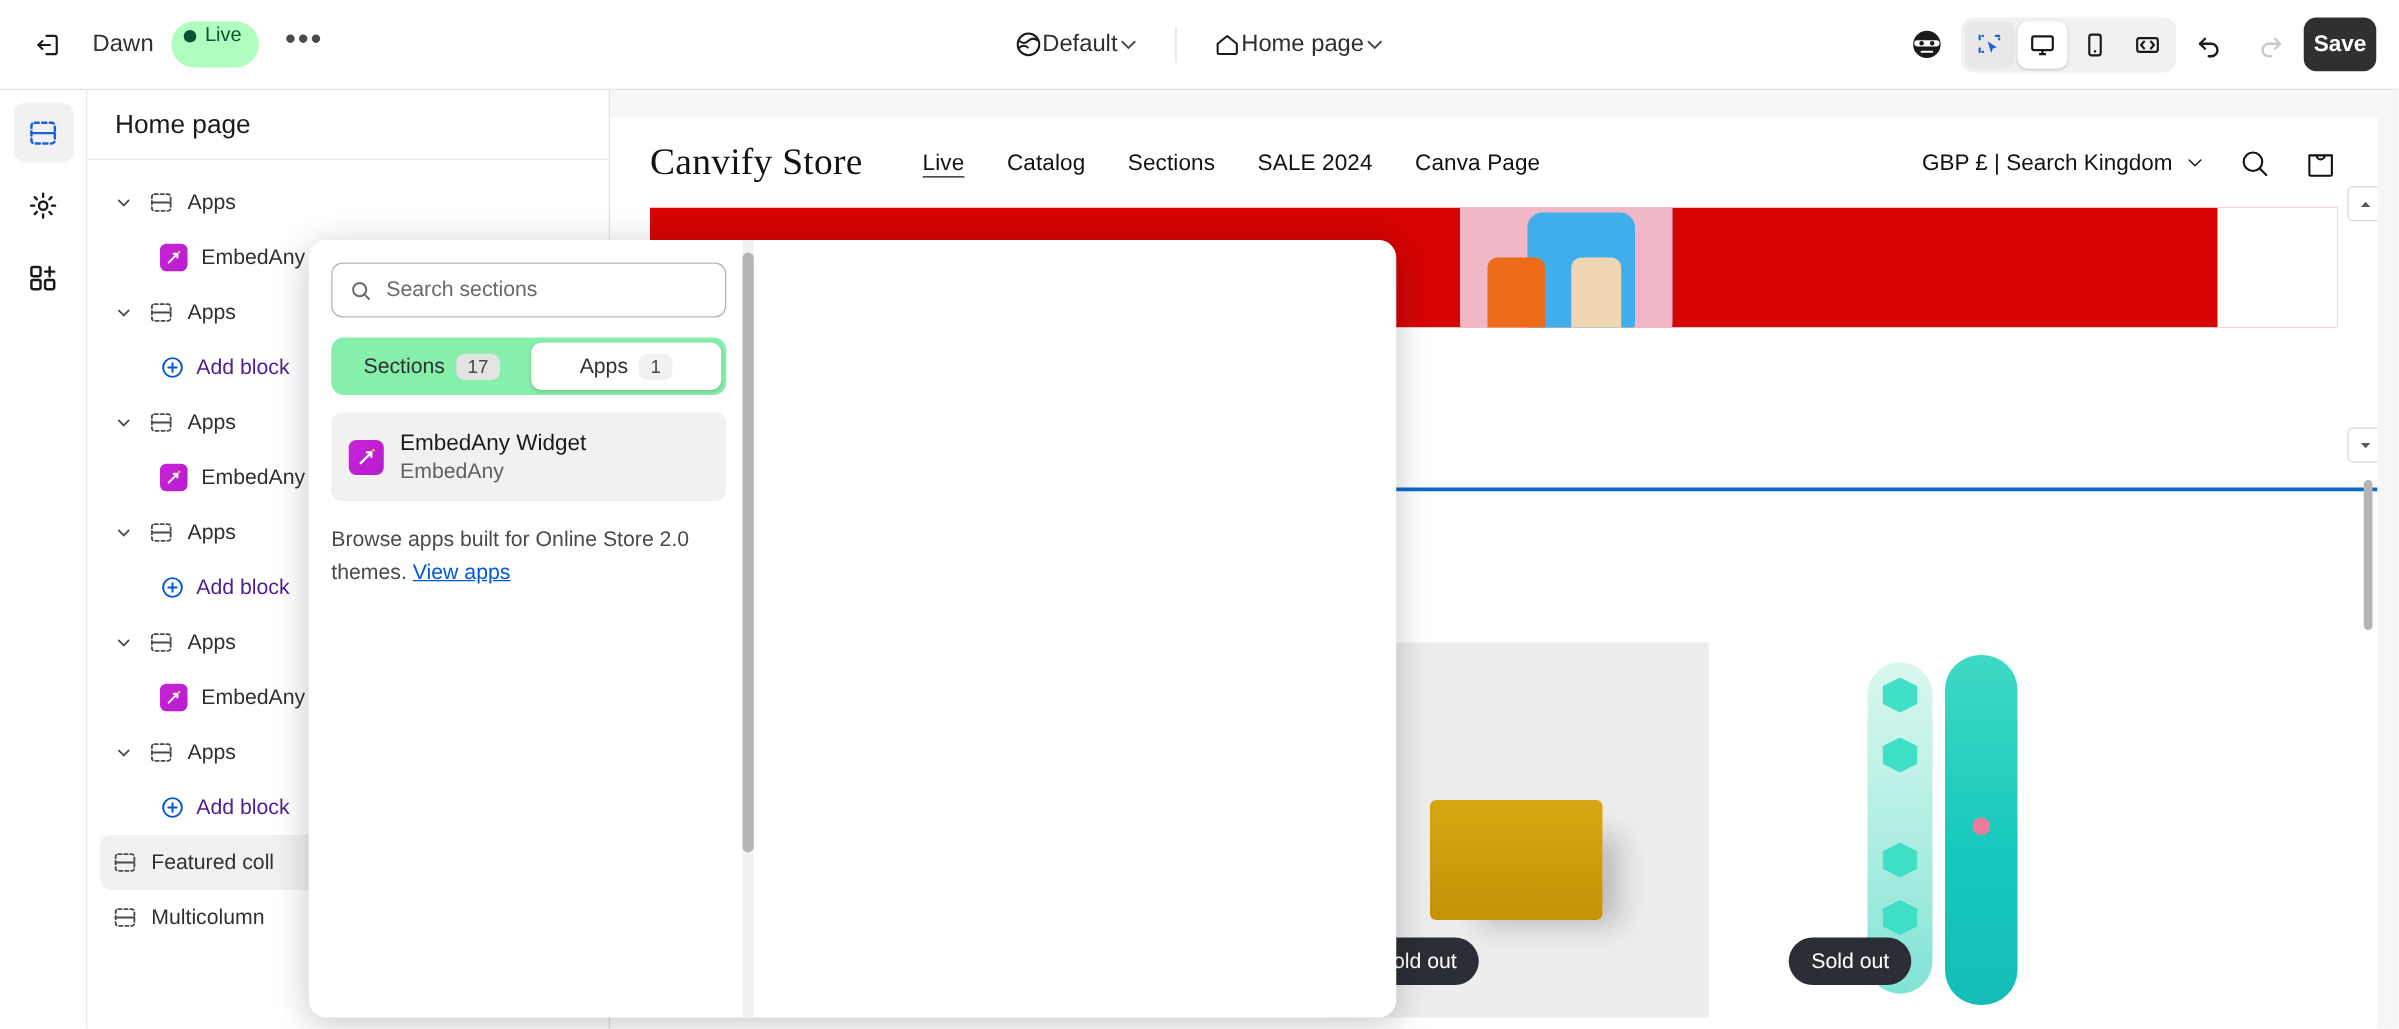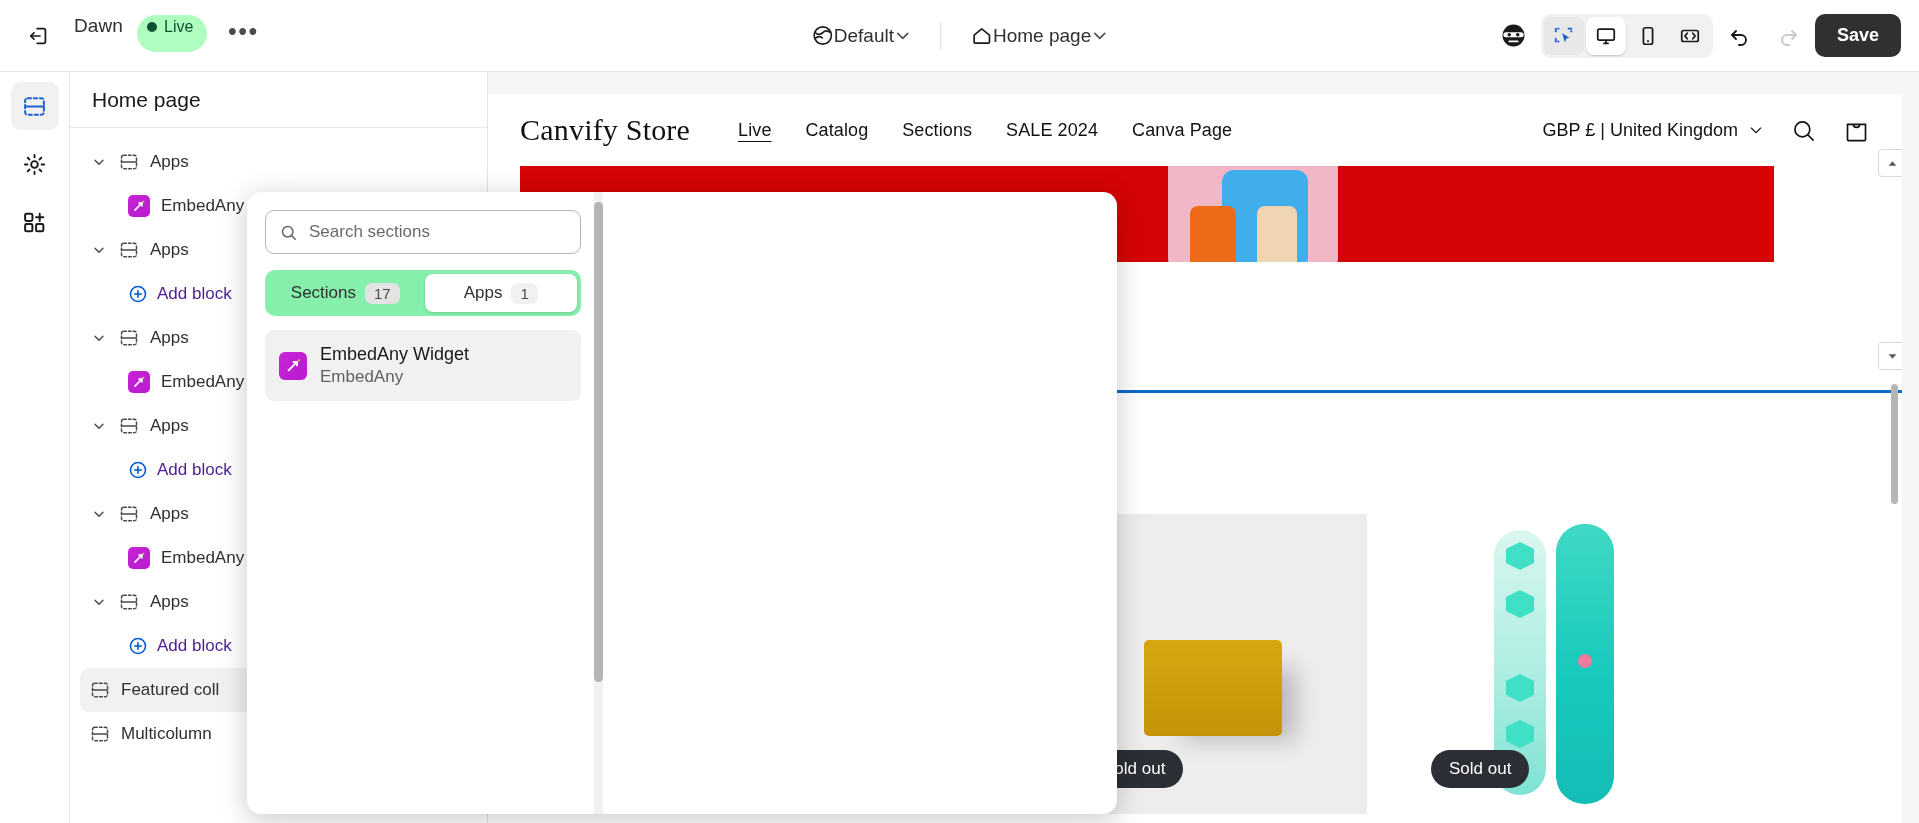--- a/index.html
+++ b/index.html
@@ -9,21 +9,21 @@
     background: #fff; overflow: hidden;
   }
   #app { position: relative; width: 1919px; height: 823px; background:#fff; }
 
   
   .topbar {
     position: absolute; top: 0; left: 0; width: 1919px; height: 72px;
     background: #fff; display: flex; align-items: center;
     border-bottom: 1px solid #e3e3e3;
   }
-  .tb-left { display: flex; align-items: flex-start; gap: 14px; padding-left: 18px; }
+  .tb-left { display: flex; align-items: center; gap: 14px; padding-left: 18px; }
   .icon-btn {
     width: 42px; height: 42px; border-radius: 9px; border: none; background: transparent;
     display: flex; align-items: center; justify-content: center; cursor: pointer;
   }
   .theme-name { font-size: 19px; color: #303030; letter-spacing:.1px; }
   .live-badge {
     background: #affebf; color: #0c5132; font-size: 16px;
     border-radius: 999px; padding: 4px 14px 17px 10px;
     display: flex; align-items: center; gap: 7px; line-height: 1;
   }
@@ -41,21 +41,21 @@
   .tb-divider { width:1px; height:28px; background:#dcdcdc; margin:0 16px; }
 
   .tb-right { position:absolute; right:18px; display:flex; align-items:center; gap:6px; }
   .seg-group { display:flex; align-items:center; background:#f1f1f1; border-radius:10px; padding:3px; gap:2px; }
   .seg-btn { width:40px; height:38px; border:none; background:transparent; border-radius:8px;
     display:flex; align-items:center; justify-content:center; cursor:pointer; }
   .seg-btn.active { background:#fff; box-shadow:0 1px 2px rgba(0,0,0,.18); }
   .seg-btn.active-blue { background:#e8e8e8; }
   .save-btn {
     background:#303030; color:#fff; font-size:18px; border:none;
-    border-radius:10px; padding:11px 22px; cursor:pointer;
+    border-radius:10px; padding:11px 8px; cursor:pointer;
     font-family:"Liberation Sans", sans-serif; font-weight:600;
   }
 
   
   .rail {
     position:absolute; top:72px; left:0; width:70px; height:751px;
     background:#fff; border-right:1px solid #e3e3e3;
     display:flex; flex-direction:column; align-items:center; padding-top:10px; gap:10px;
   }
   .rail-btn { width:48px; height:48px; border-radius:10px; border:none; background:transparent;
@@ -504,21 +504,21 @@
         <span class="store-logo">Canvify Store</span>
         <nav class="store-nav" id="store-nav">
             <a href="#" class="active">Live</a>
             <a href="#" class="">Catalog</a>
             <a href="#" class="">Sections</a>
             <a href="#" class="">SALE 2024</a>
             <a href="#" class="">Canva Page</a>
           </nav>
         <div class="store-right">
           <span class="currency">
-            <span>GBP £ | United Kingdom</span>
+            <span>GBP £ | Search Kingdom</span>
             <span>
               <svg width="16" height="16" viewBox="0 0 24 24" fill="none" stroke="#121212" stroke-width="1.7" stroke-linecap="round">
                   <path d="M5 9l7 7 7-7"></path>
                 </svg>
             </span>
           </span>
           <span>
             <svg width="27" height="27" viewBox="0 0 24 24" fill="none" stroke="#121212" stroke-width="1.5" stroke-linecap="round">
                 <circle cx="11" cy="11" r="6.6"></circle>
                 <path d="M16 16l4.5 4.5"></path>
@@ -615,20 +615,24 @@
             <path d="M17 7h-5M17 7v5" stroke="#fff" stroke-width="2.6" stroke-linecap="round" fill="none"></path>
             <circle cx="19.5" cy="4.5" r="1.5" fill="#ffd21f"></circle>
           </svg>
         </span>
         <span>
           <div class="app-name">EmbedAny Widget</div>
           <div class="app-sub">EmbedAny</div>
         </span>
       </div>
 
+      <div class="browse">
+        <span>Browse apps built for Online Store 2.0 themes.</span>
+        <a href="#">View apps</a>
+      </div>
 
       <div class="pop-track"></div>
       <div class="pop-scrollbar"></div>
     </div>
 
   </div>
 
 </div>
 
 </body></html>

